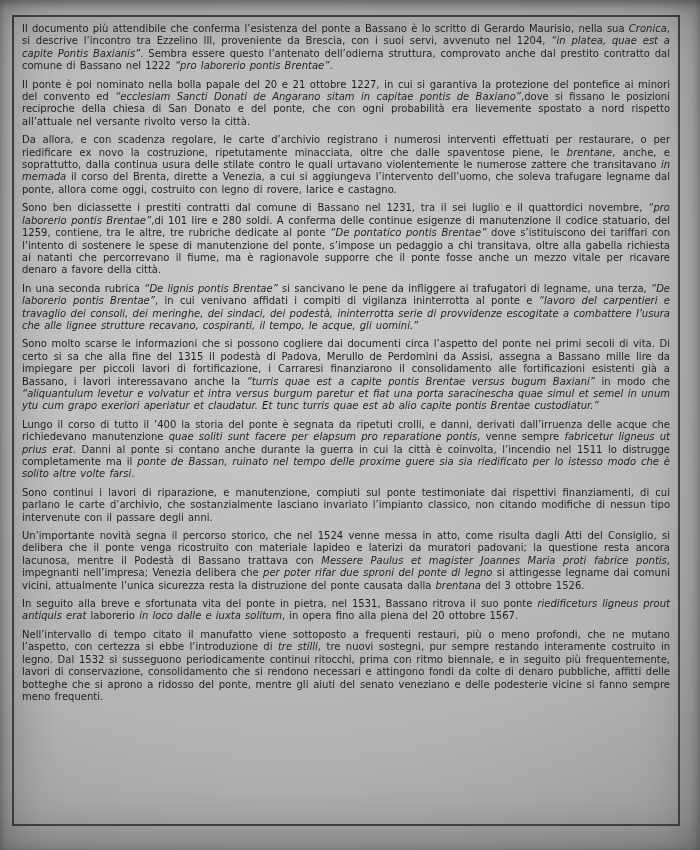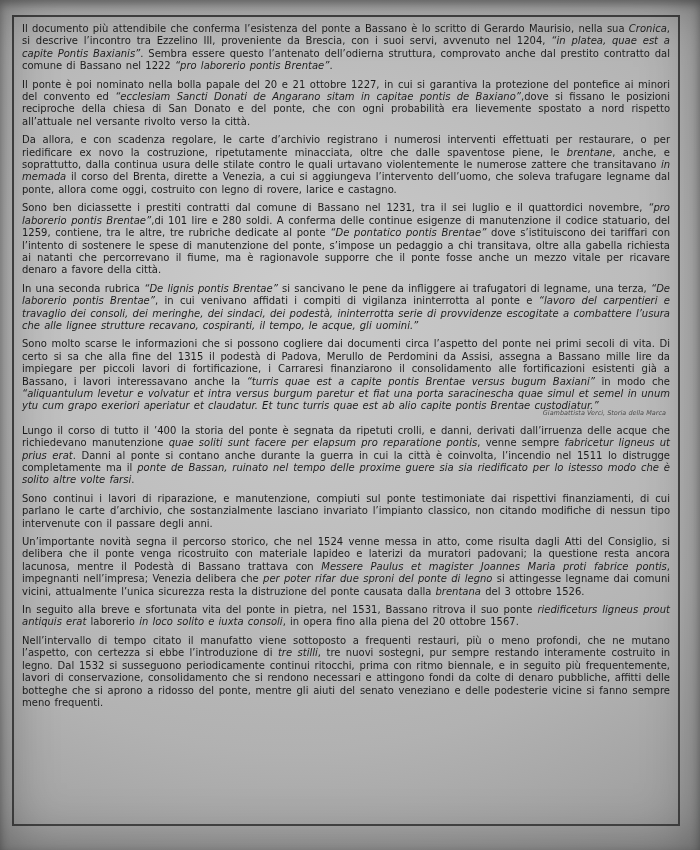--- a/index.html
+++ b/index.html
@@ -70,22 +70,21 @@
 
 <div class="photo">
   <div class="page-box">
     <div class="article-body">
         <p><span>Il documento più attendibile che conferma l’esistenza del ponte a Bassano è lo scritto di Gerardo Maurisio, nella sua </span><span class="it">Cronica</span><span>, si descrive l’incontro tra Ezzelino III, proveniente da Brescia, con i suoi servi, avvenuto nel 1204, </span><span class="it">“in platea, quae est a capite Pontis Baxianis”</span><span>. Sembra essere questo l’antenato dell’odierna struttura, comprovato anche dal prestito contratto dal comune di Bassano nel 1222 </span><span class="it">“pro laborerio pontis Brentae”</span><span>.</span></p>
         <p><span>Il ponte è poi nominato nella bolla papale del 20 e 21 ottobre 1227, in cui si garantiva la protezione del pontefice ai minori del convento ed </span><span class="it">“ecclesiam Sancti Donati de Angarano sitam in capitae pontis de Baxiano”</span><span>,dove si fissano le posizioni reciproche della chiesa di San Donato e del ponte, che con ogni probabilità era lievemente spostato a nord rispetto all’attuale nel versante rivolto verso la città.</span></p>
         <p><span>Da allora, e con scadenza regolare, le carte d’archivio registrano i numerosi interventi effettuati per restaurare, o per riedificare ex novo la costruzione, ripetutamente minacciata, oltre che dalle spaventose piene, le </span><span class="it">brentane</span><span>, anche, e soprattutto, dalla continua usura delle stilate contro le quali urtavano violentemente le numerose zattere che transitavano </span><span class="it">in memada</span><span> il corso del Brenta, dirette a Venezia, a cui si aggiungeva l’intervento dell’uomo, che soleva trafugare legname dal ponte, allora come oggi, costruito con legno di rovere, larice e castagno.</span></p>
         <p><span>Sono ben diciassette i prestiti contratti dal comune di Bassano nel 1231, tra il sei luglio e il quattordici novembre, </span><span class="it">“pro laborerio pontis Brentae”</span><span>,di 101 lire e 280 soldi. A conferma delle continue esigenze di manutenzione il codice statuario, del 1259, contiene, tra le altre, tre rubriche dedicate al ponte </span><span class="it">“De pontatico pontis Brentae”</span><span> dove s’istituiscono dei tariffari con l’intento di sostenere le spese di manutenzione del ponte, s’impose un pedaggio a chi transitava, oltre alla gabella richiesta ai natanti che percorrevano il fiume, ma è ragionavole supporre che il ponte fosse anche un mezzo vitale per ricavare denaro a favore della città.</span></p>
         <p><span>In una seconda rubrica </span><span class="it">“De lignis pontis Brentae”</span><span> si sancivano le pene da infliggere ai trafugatori di legname, una terza, </span><span class="it">“De laborerio pontis Brentae”</span><span>, in cui venivano affidati i compiti di vigilanza ininterrotta al ponte e </span><span class="it">“lavoro del carpentieri e travaglio dei consoli, dei meringhe, dei sindaci, dei podestà, ininterrotta serie di provvidenze escogitate a combattere l’usura che alle lignee strutture recavano, cospiranti, il tempo, le acque, gli uomini.”</span></p>
         <p><span>Sono molto scarse le informazioni che si possono cogliere dai documenti circa l’aspetto del ponte nei primi secoli di vita. Di certo si sa che alla fine del 1315 il podestà di Padova, Merullo de Perdomini da Assisi, assegna a Bassano mille lire da impiegare per piccoli lavori di fortificazione, i Carraresi finanziarono il consolidamento alle fortificazioni esistenti già a Bassano, i lavori interessavano anche la </span><span class="it">“turris quae est a capite pontis Brentae versus bugum Baxiani”</span><span> in modo che </span><span class="it">“aliquantulum levetur e volvatur et intra versus burgum paretur et fiat una porta saracinescha quae simul et semel in unum ytu cum grapo exeriori aperiatur et claudatur. Et tunc turris quae est ab alio capite pontis Brentae custodiatur.”</span></p>
-        <div class="citation">Giambattista Verci, Storia della Marca</div>
         <p><span>Lungo il corso di tutto il ’400 la storia del ponte è segnata da ripetuti crolli, e danni, derivati dall’irruenza delle acque che richiedevano manutenzione </span><span class="it">quae soliti sunt facere per elapsum pro reparatione pontis</span><span>, venne sempre </span><span class="it">fabricetur ligneus ut prius erat</span><span>. Danni al ponte si contano anche durante la guerra in cui la città è coinvolta, l’incendio nel 1511 lo distrugge completamente ma il </span><span class="it">ponte de Bassan, ruinato nel tempo delle proxime guere sia sia riedificato per lo istesso modo che è solito altre volte farsi</span><span>.</span></p>
         <p><span>Sono continui i lavori di riparazione, e manutenzione, compiuti sul ponte testimoniate dai rispettivi finanziamenti, di cui parlano le carte d’archivio, che sostanzialmente lasciano invariato l’impianto classico, non citando modifiche di nessun tipo intervenute con il passare degli anni.</span></p>
         <p><span>Un’importante novità segna il percorso storico, che nel 1524 venne messa in atto, come risulta dagli Atti del Consiglio, si delibera che il ponte venga ricostruito con materiale lapideo e laterizi da muratori padovani; la questione resta ancora lacunosa, mentre il Podestà di Bassano trattava con </span><span class="it">Messere Paulus et magister Joannes Maria proti fabrice pontis</span><span>, impegnanti nell’impresa; Venezia delibera che </span><span class="it">per poter rifar due sproni del ponte di legno</span><span> si attingesse legname dai comuni vicini, attualmente l’unica sicurezza resta la distruzione del ponte causata dalla </span><span class="it">brentana</span><span> del 3 ottobre 1526.</span></p>
-        <p><span>In seguito alla breve e sfortunata vita del ponte in pietra, nel 1531, Bassano ritrova il suo ponte </span><span class="it">riedificeturs ligneus prout antiquis erat</span><span> laborerio </span><span class="it">in loco solito e iuxta consoli</span><span>, in opera fino alla piena del 20 ottobre 1567.</span></p>
+        <p><span>In seguito alla breve e sfortunata vita del ponte in pietra, nel 1531, Bassano ritrova il suo ponte </span><span class="it">riedificeturs ligneus prout antiquis erat</span><span> laborerio </span><span class="it">in loco dalle e iuxta solitum</span><span>, in opera fino alla piena del 20 ottobre 1567.</span></p>
         <p><span>Nell’intervallo di tempo citato il manufatto viene sottoposto a frequenti restauri, più o meno profondi, che ne mutano l’aspetto, con certezza si ebbe l’introduzione di </span><span class="it">tre stilli</span><span>, tre nuovi sostegni, pur sempre restando interamente costruito in legno. Dal 1532 si susseguono periodicamente continui ritocchi, prima con ritmo biennale, e in seguito più frequentemente, lavori di conservazione, consolidamento che si rendono necessari e attingono  fondi da colte di denaro pubbliche, affitti delle botteghe che si aprono a ridosso del ponte, mentre gli aiuti del senato veneziano e delle podesterie vicine si fanno sempre meno frequenti.</span></p>
       </div>
   </div>
   <div class="vignette"></div>
 </div>
 
 </body></html>

